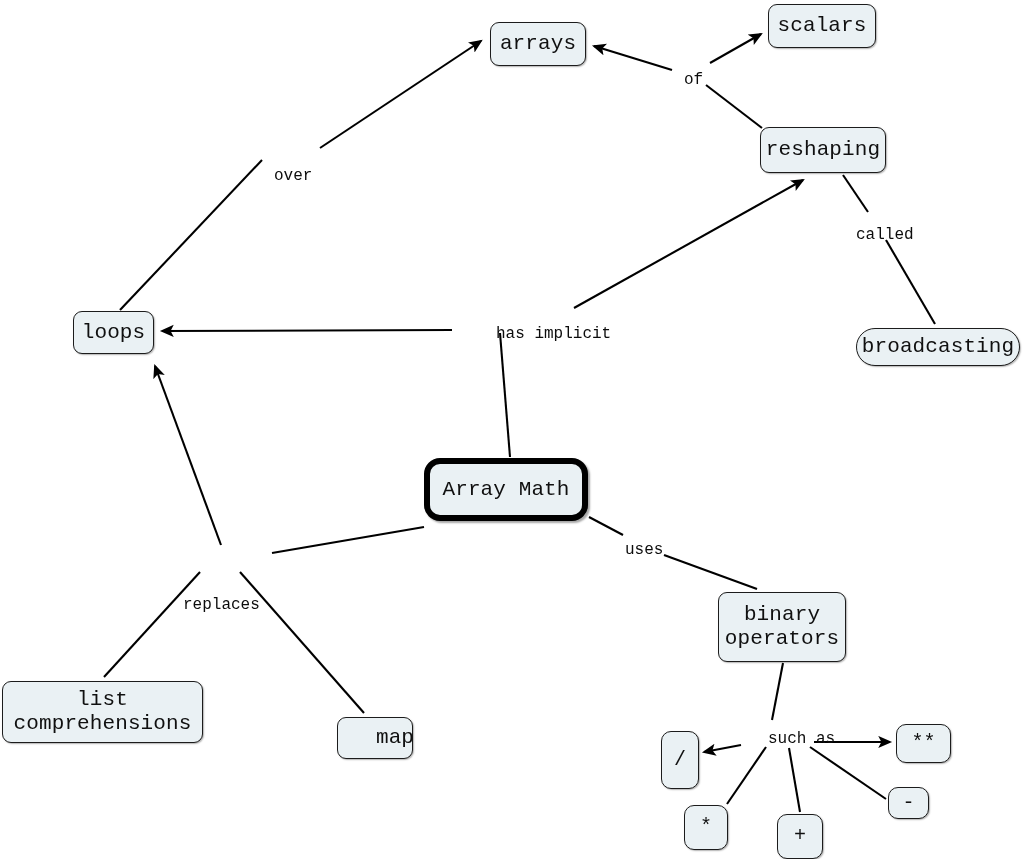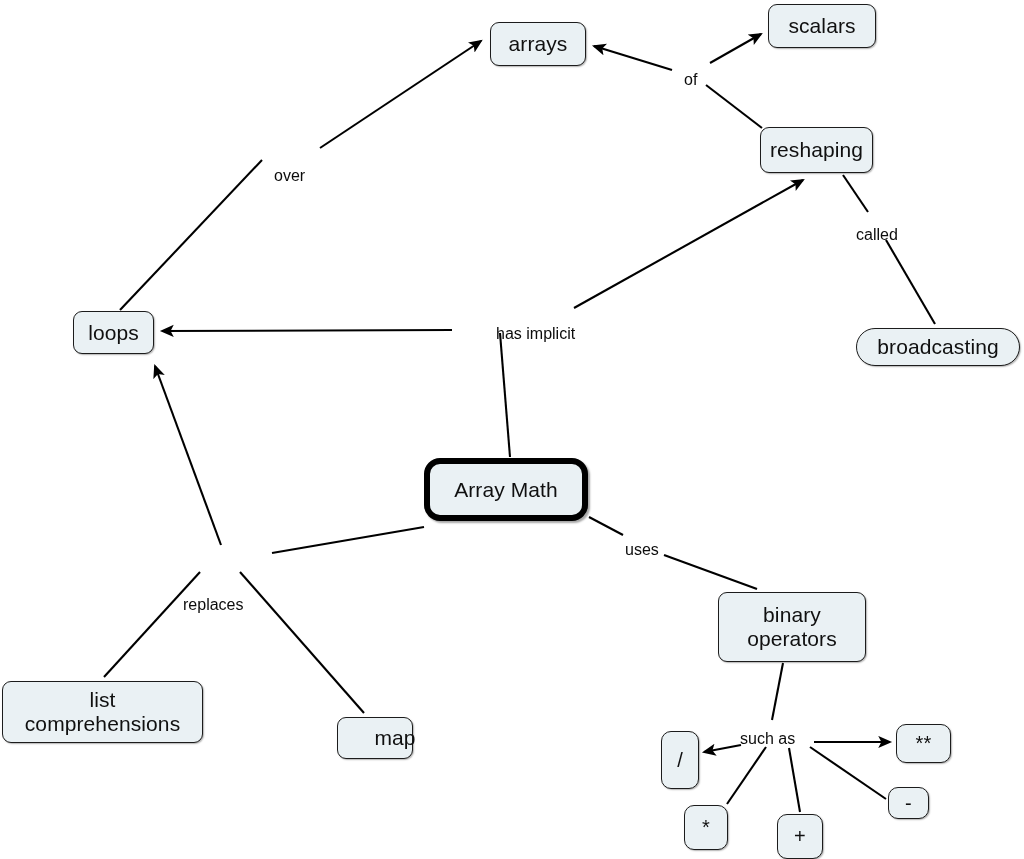--- a/index.html
+++ b/index.html
@@ -5,21 +5,21 @@
   html, body {
     margin: 0;
     padding: 0;
     background: #ffffff;
   }
   #canvas {
     position: relative;
     width: 1024px;
     height: 859px;
     background: #ffffff;
-    font-family: Liberation Sans, sans-serif;
+    font-family: Liberation Mono, monospace;
     overflow: hidden;
   }
   #edge-layer {
     position: absolute;
     left: 0;
     top: 0;
     width: 1024px;
     height: 859px;
   }
   .node {
@@ -90,38 +90,38 @@
         <line x1="814" y1="742" x2="890" y2="742" stroke="#000000" stroke-width="2.1" marker-end="url(#arrowhead)"></line>
         <line x1="766" y1="747" x2="727" y2="804" stroke="#000000" stroke-width="2.1"></line>
         <line x1="789" y1="748" x2="800" y2="812" stroke="#000000" stroke-width="2.1"></line>
         <line x1="810" y1="747" x2="886" y2="799" stroke="#000000" stroke-width="2.1"></line>
       </g>
   </svg>
 
   <div id="nodes-group">
       <div class="node" style="left: 490px; top: 22px; width: 96px; height: 44px;">arrays</div>
       <div class="node" style="left: 768px; top: 4px; width: 108px; height: 44px;">scalars</div>
-      <div class="node" style="left: 760px; top: 127px; width: 113px; height: 46px;">reshaping</div>
+      <div class="node" style="left: 760px; top: 127px; width: 126px; height: 46px;">reshaping</div>
       <div class="node" style="left: 856px; top: 328px; width: 164px; height: 38px; border-radius: 20px;">broadcasting</div>
       <div class="node" style="left: 73px; top: 311px; width: 81px; height: 43px;">loops</div>
       <div class="node root" style="left: 424px; top: 458px; width: 164px; height: 63px;">Array Math</div>
       <div class="node" style="left: 2px; top: 681px; width: 201px; height: 62px;">list
 comprehensions</div>
       <div class="node" style="left: 337px; top: 717px; width: 76px; height: 42px; padding-left: 40px;">map</div>
-      <div class="node" style="left: 718px; top: 592px; width: 148px; height: 70px;">binary
+      <div class="node" style="left: 718px; top: 592px; width: 128px; height: 70px;">binary
 operators</div>
       <div class="node op" style="left: 661px; top: 731px; width: 38px; height: 58px;">/</div>
       <div class="node op" style="left: 896px; top: 724px; width: 55px; height: 39px;">**</div>
       <div class="node op" style="left: 684px; top: 805px; width: 44px; height: 45px;">*</div>
       <div class="node op" style="left: 777px; top: 814px; width: 46px; height: 45px;">+</div>
       <div class="node op" style="left: 888px; top: 787px; width: 41px; height: 32px;">-</div>
     </div>
   <div id="labels-group">
       <div class="edge-label" style="left: 274px; top: 168px;">over</div>
       <div class="edge-label" style="left: 684px; top: 72px;">of</div>
       <div class="edge-label" style="left: 856px; top: 227px;">called</div>
       <div class="edge-label" style="left: 456px; top: 326px; margin-left: 40px;">has implicit</div>
       <div class="edge-label" style="left: 183px; top: 557px; margin-top: 40px;">replaces</div>
       <div class="edge-label" style="left: 625px; top: 542px;">uses</div>
-      <div class="edge-label" style="left: 740px; top: 731px;">such as</div>
+      <div class="edge-label" style="left: 768px; top: 731px;">such as</div>
     </div>
 
 </div>
 
 </body></html>

